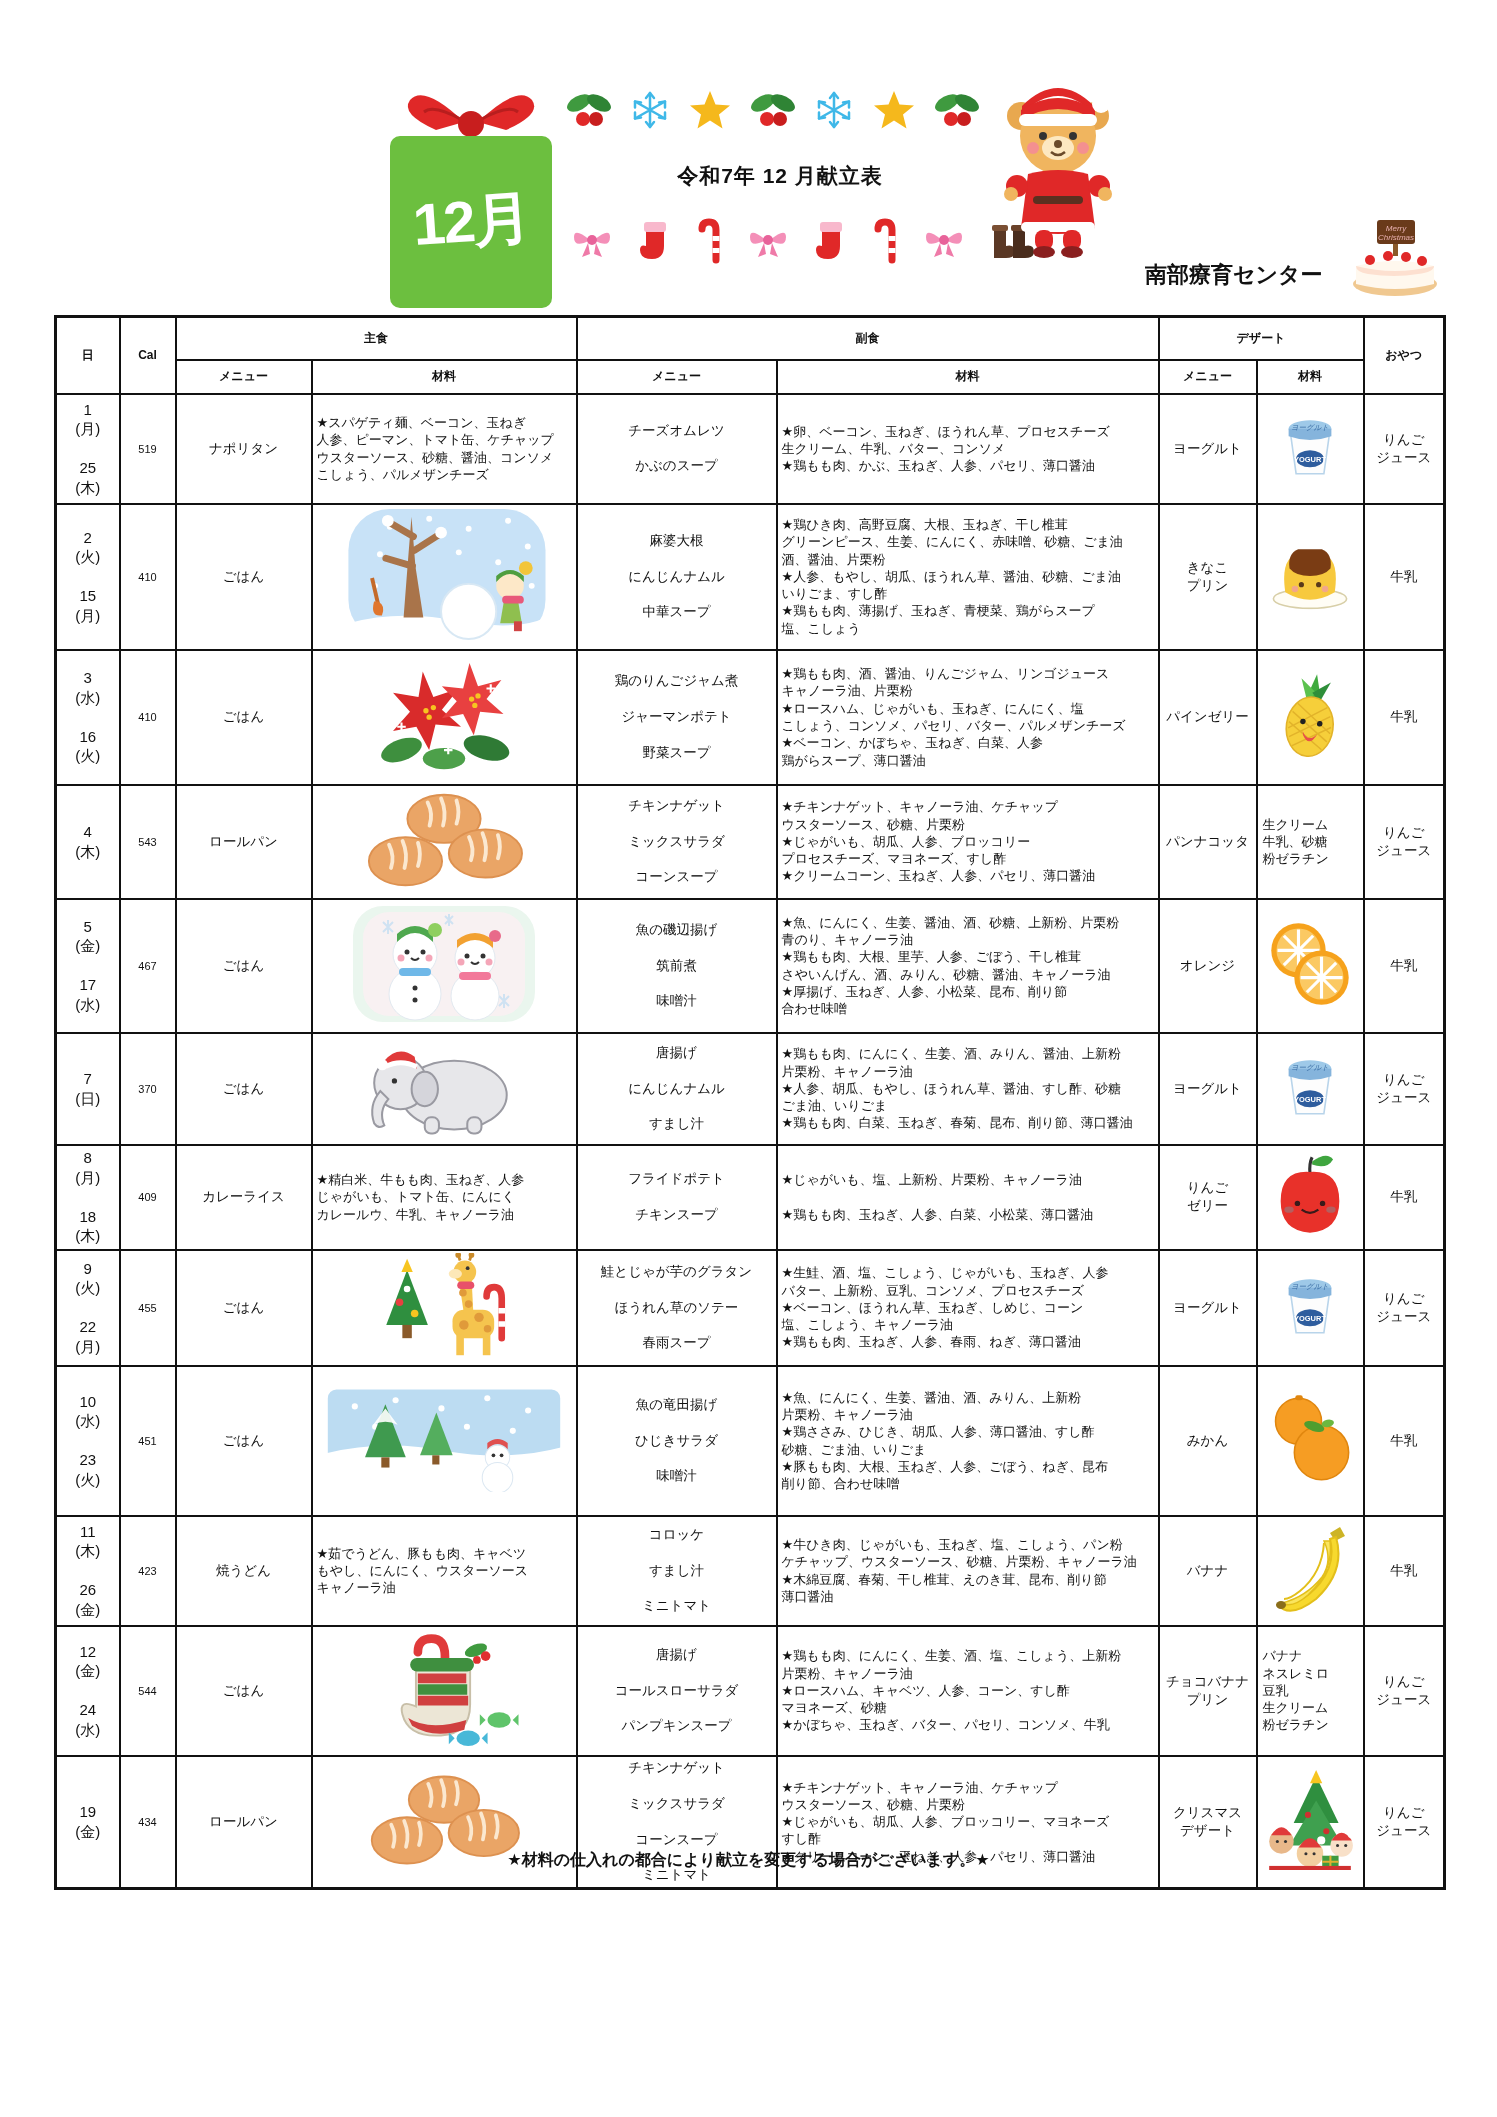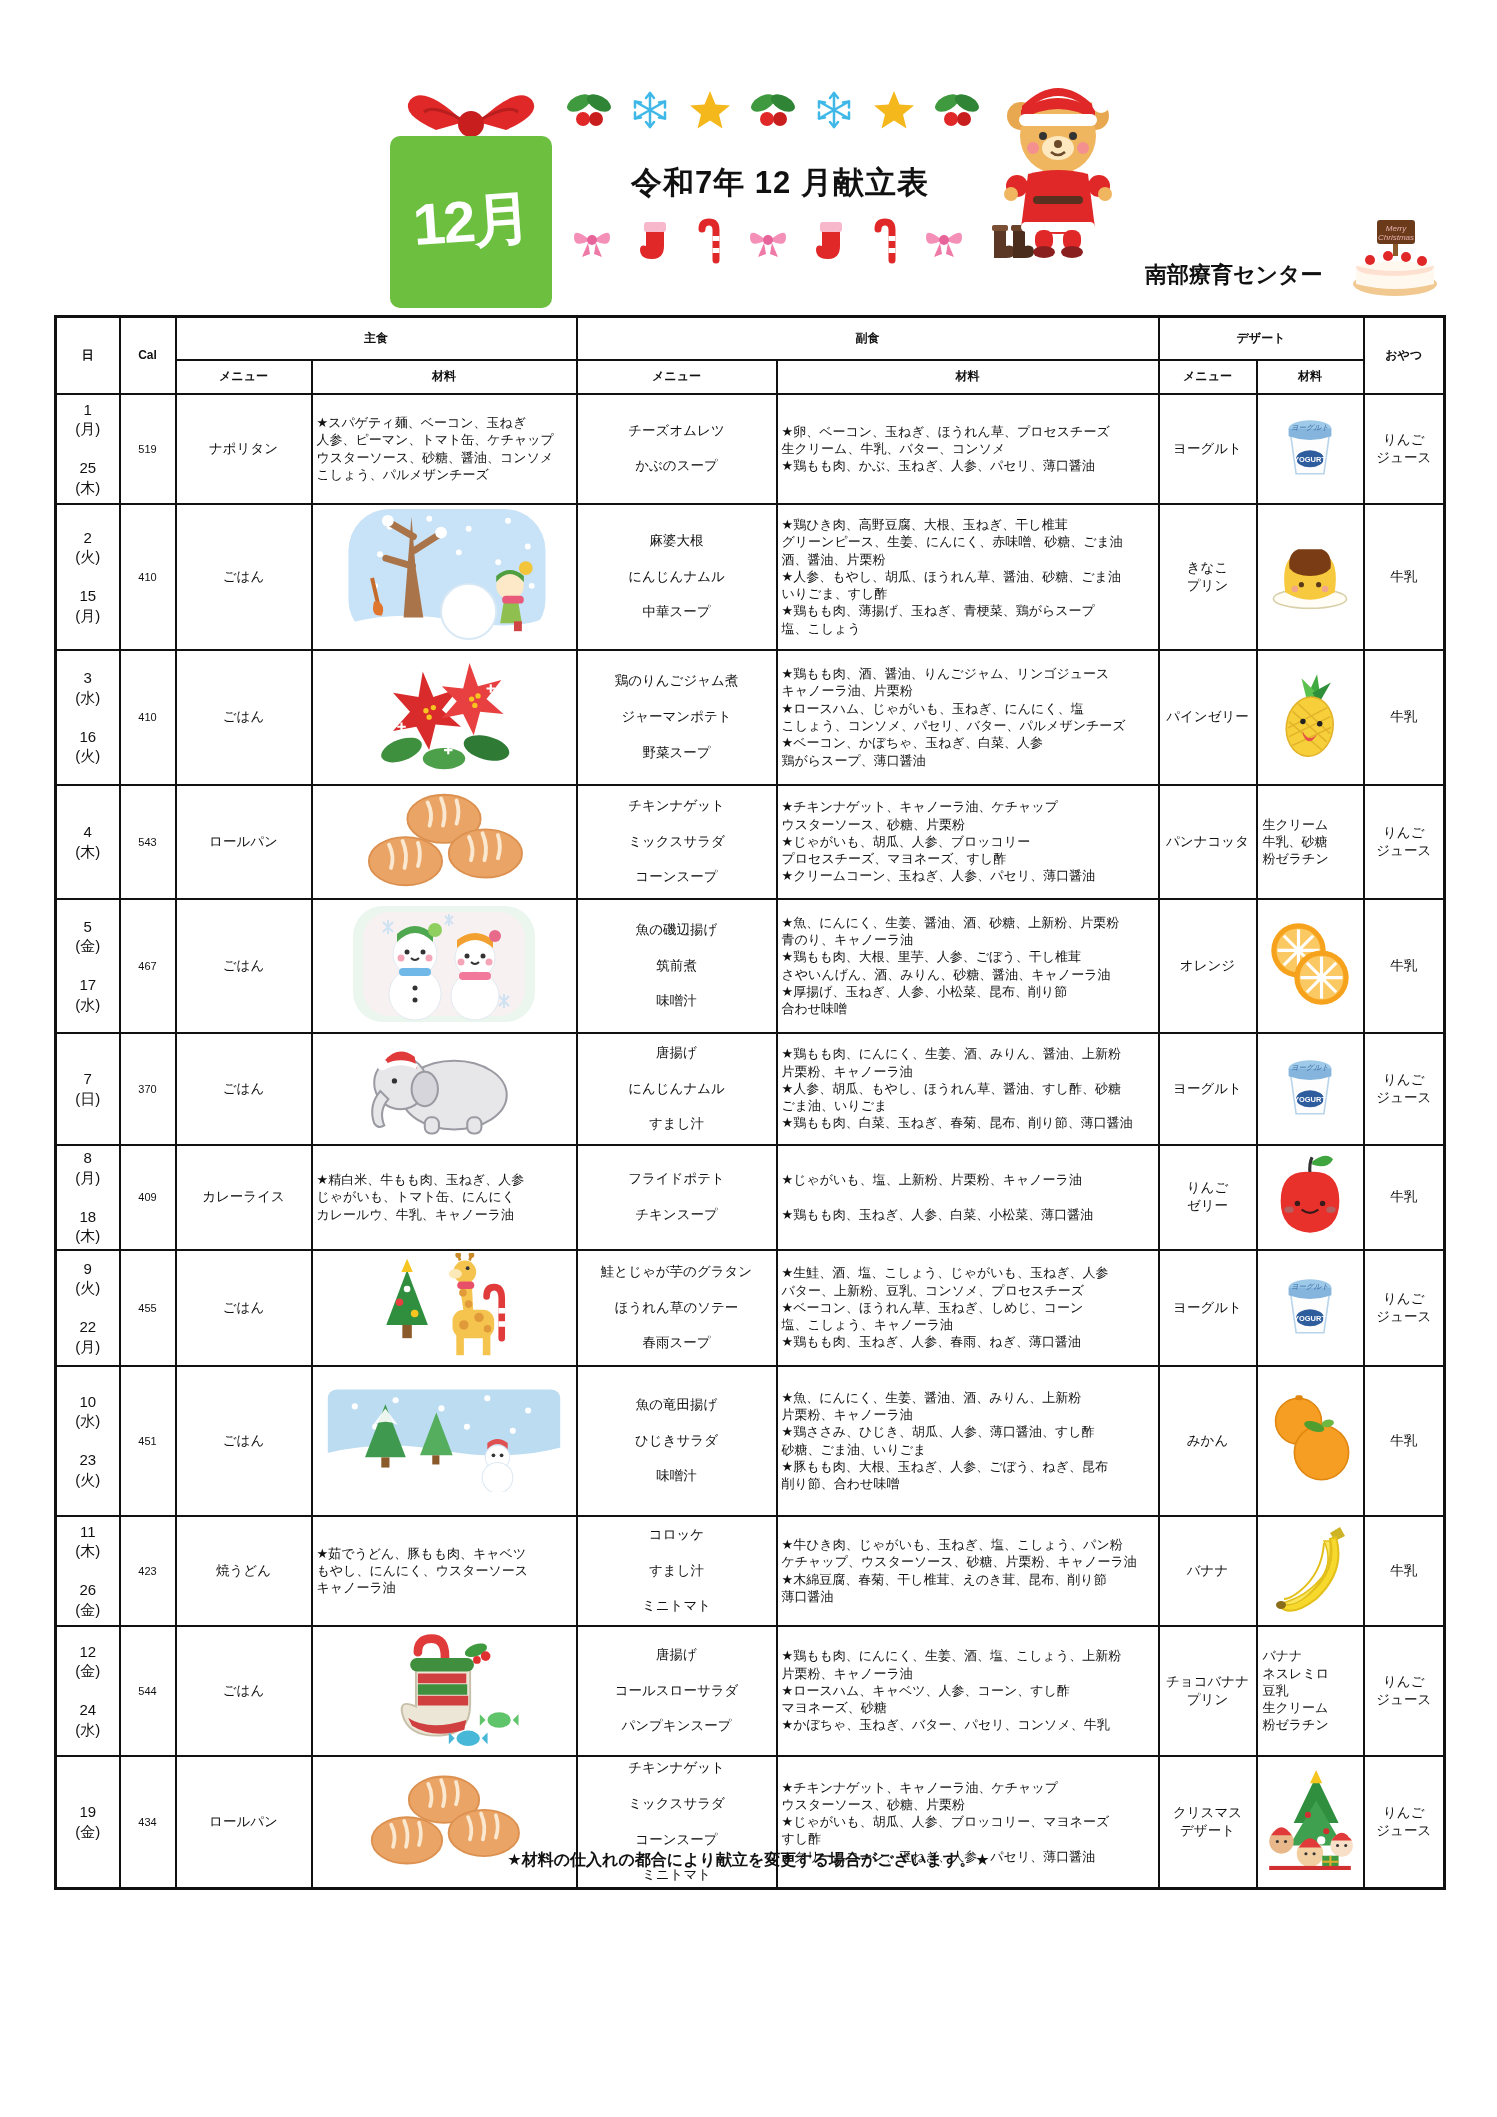--- a/index.html
+++ b/index.html
@@ -7,21 +7,21 @@
         font-family:"Liberation Sans","DejaVu Sans",sans-serif;color:#111;}
   
   .hdr{position:absolute;left:0;top:0;width:100%;height:312px;}
   .gift{position:absolute;left:390px;top:78px;width:162px;height:230px;}
   .gift-bow{position:absolute;left:6px;top:0;}
   .gift-box{position:absolute;left:0;top:58px;width:162px;height:172px;background:#6cbf3f;border-radius:10px;
             display:flex;align-items:center;justify-content:center;}
   .month{color:#fff;font-size:58px;font-weight:bold;letter-spacing:-2px;transform:rotate(-4deg);}
   .deco-top{position:absolute;left:566px;top:88px;display:flex;gap:18px;align-items:center;}
   .title{position:absolute;left:600px;top:162px;width:360px;text-align:center;
-         font-size:31px;font-weight:bold;letter-spacing:1px;white-space:nowrap;}
+         font-size:21px;font-weight:bold;letter-spacing:1px;white-space:nowrap;}
   .deco-bot{position:absolute;left:570px;top:218px;display:flex;gap:22px;align-items:center;}
   .bear{position:absolute;left:982px;top:76px;}
   .center-name{position:absolute;left:1145px;top:260px;font-size:22px;font-weight:bold;white-space:nowrap;}
   .cake{position:absolute;left:1348px;top:212px;}
   
   table.menu{position:absolute;left:54px;top:315px;width:1389px;border-collapse:collapse;table-layout:fixed;
              border:3px solid #111;}
   .menu th,.menu td{border:2px solid #111;padding:2px 4px;vertical-align:middle;overflow:hidden;}
   .menu th{font-size:12px;font-weight:bold;text-align:center;}
   .pre{white-space:pre-line;}

